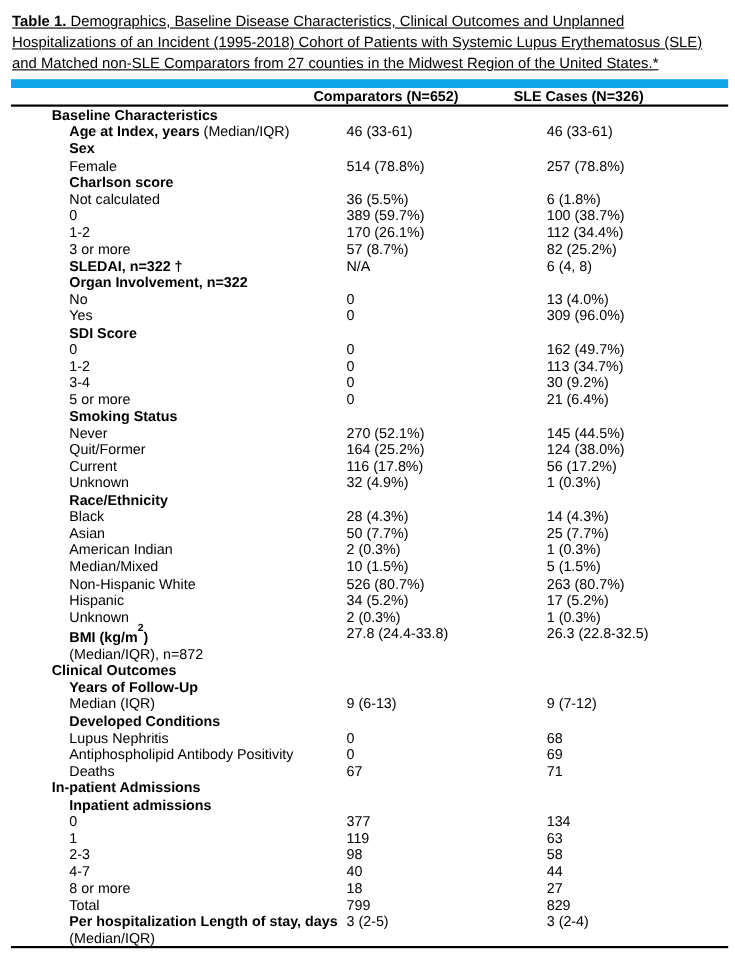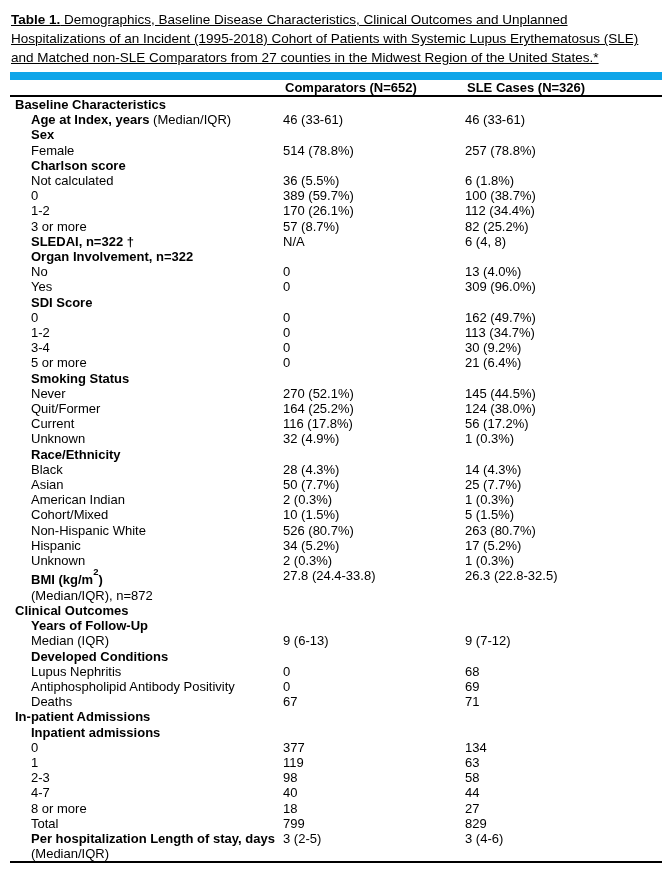--- a/index.html
+++ b/index.html
@@ -34,20 +34,21 @@
     border-bottom:2px solid #000000;
     font-weight:bold;
     font-size:13px;
     line-height:15px;
   }
   .tr {
     display:grid;
     grid-template-columns:273px 182px 1fr;
     font-size:13px;
     line-height:15.2px;
+    margin-left:32px;
   }
   .td { padding:0; }
   .ind0 { padding-left:5px; }
   .ind1 { padding-left:21px; }
   .hdr2 { padding-left:2px; }
   sup.sq { font-size:9.5px; position:relative; top:-4px; font-weight:bold; }
   .subline { font-weight:normal; }
 </style>
 </head>
 <body>
@@ -192,21 +193,21 @@
           <div class="td ind1"><span>Asian</span></div>
           <div class="td">50 (7.7%)</div>
           <div class="td">25 (7.7%)</div>
         </div>
         <div class="tr">
           <div class="td ind1"><span>American Indian</span></div>
           <div class="td">2 (0.3%)</div>
           <div class="td">1 (0.3%)</div>
         </div>
         <div class="tr">
-          <div class="td ind1"><span>Cohort/Mixed</span></div>
+          <div class="td ind1"><span>Median/Mixed</span></div>
           <div class="td">10 (1.5%)</div>
           <div class="td">5 (1.5%)</div>
         </div>
         <div class="tr">
           <div class="td ind1"><span>Non-Hispanic White</span></div>
           <div class="td">526 (80.7%)</div>
           <div class="td">263 (80.7%)</div>
         </div>
         <div class="tr">
           <div class="td ind1"><span>Hispanic</span></div>
@@ -294,18 +295,18 @@
           <div class="td">27</div>
         </div>
         <div class="tr">
           <div class="td ind1"><span>Total</span></div>
           <div class="td">799</div>
           <div class="td">829</div>
         </div>
         <div class="tr">
           <div class="td ind1"><span class="b">Per hospitalization Length of stay, days</span><div class="subline">(Median/IQR)</div></div>
           <div class="td">3 (2-5)</div>
-          <div class="td">3 (4-6)</div>
+          <div class="td">3 (2-4)</div>
         </div>
       </div>
   </div>
 
 </div>
 
 </body></html>

